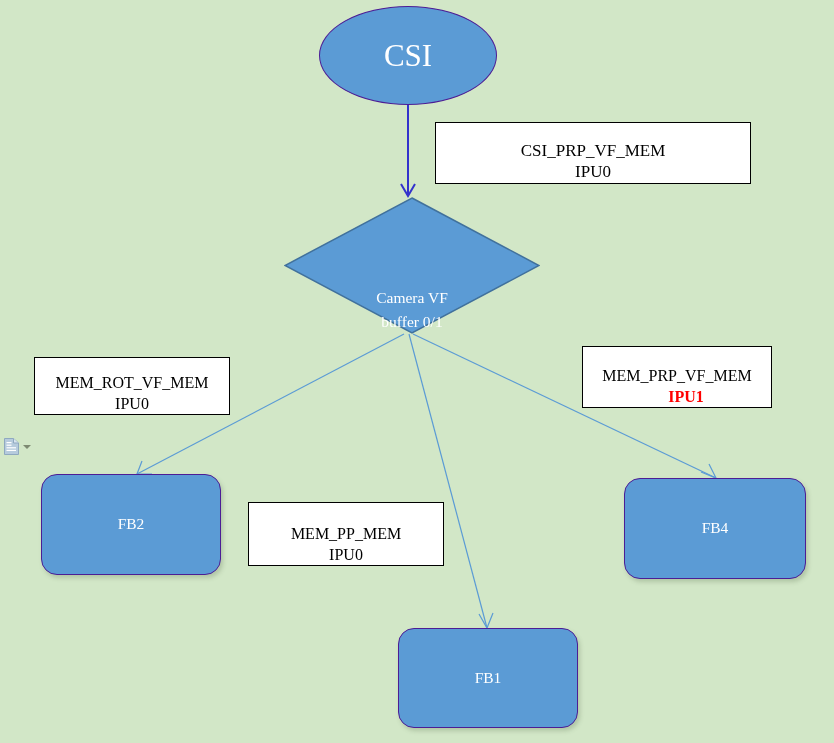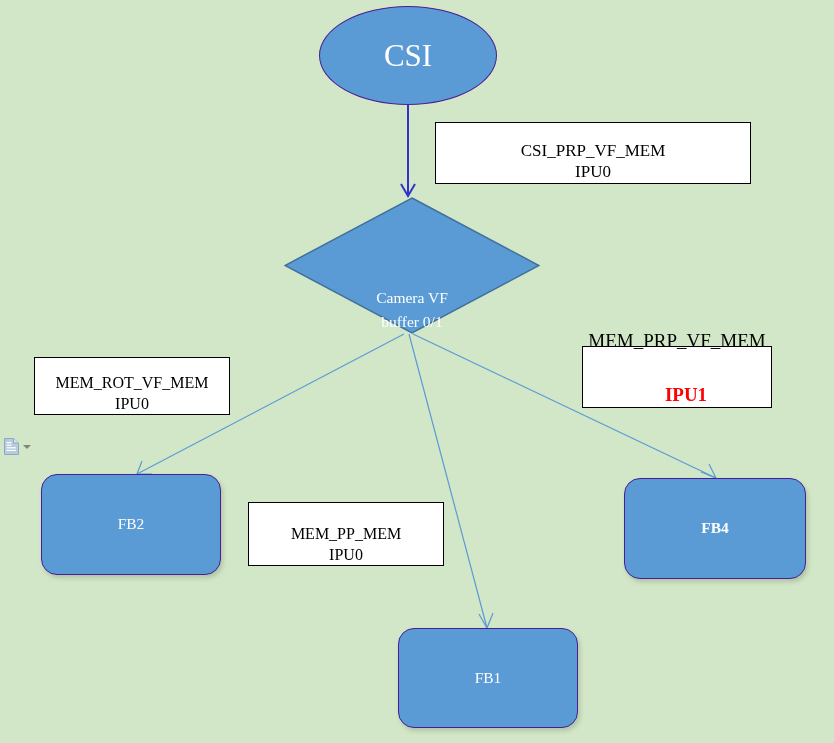--- a/index.html
+++ b/index.html
@@ -153,39 +153,39 @@
     <div class="diamond-text" style="font-size:15.5px;">
       <span>Camera VF</span>
       <span>buffer 0/1</span>
     </div>
   </div>
 
   <div class="node shape-fill rounded" style="left:41px; top:474px; width:180px; height:101px; font-size:15.5px;">
     <span class="node-label">FB2</span>
   </div>
 
-  <div class="node shape-fill rounded" style="left:624px; top:478px; width:182px; height:101px; font-size:15.5px;font-weight:bold;">
+  <div class="node shape-fill rounded" style="left:624px; top:478px; width:182px; height:101px; font-size:15.5px;">
     <span class="node-label">FB4</span>
   </div>
 
   <div class="node shape-fill rounded" style="left:398px; top:628px; width:180px; height:100px; font-size:15.5px;">
     <span class="node-label">FB1</span>
   </div>
 
   <div class="anno" style="left:435px; top:122px; width:316px; height:62px; font-size:17px;">
     <span class="l1">CSI_PRP_VF_MEM</span>
     <span class="l2">IPU0</span>
   </div>
 
   <div class="anno" style="left:34px; top:357px; width:196px; height:58px; font-size:16px;">
     <span class="l1">MEM_ROT_VF_MEM</span>
     <span class="l2">IPU0</span>
   </div>
 
-  <div class="anno" style="left:582px; top:346px; width:190px; height:62px; font-size:19px;gap:29px;">
+  <div class="anno" style="left:582px; top:346px; width:190px; height:62px; font-size:16px;">
     <span class="l1">MEM_PRP_VF_MEM</span>
     <span class="l2 red">IPU1</span>
   </div>
 
   <div class="anno" style="left:248px; top:502px; width:196px; height:64px; font-size:16px;">
     <span class="l1">MEM_PP_MEM</span>
     <span class="l2">IPU0</span>
   </div>
 
   <div class="smart-tag" style="left:4px; top:438px;">

